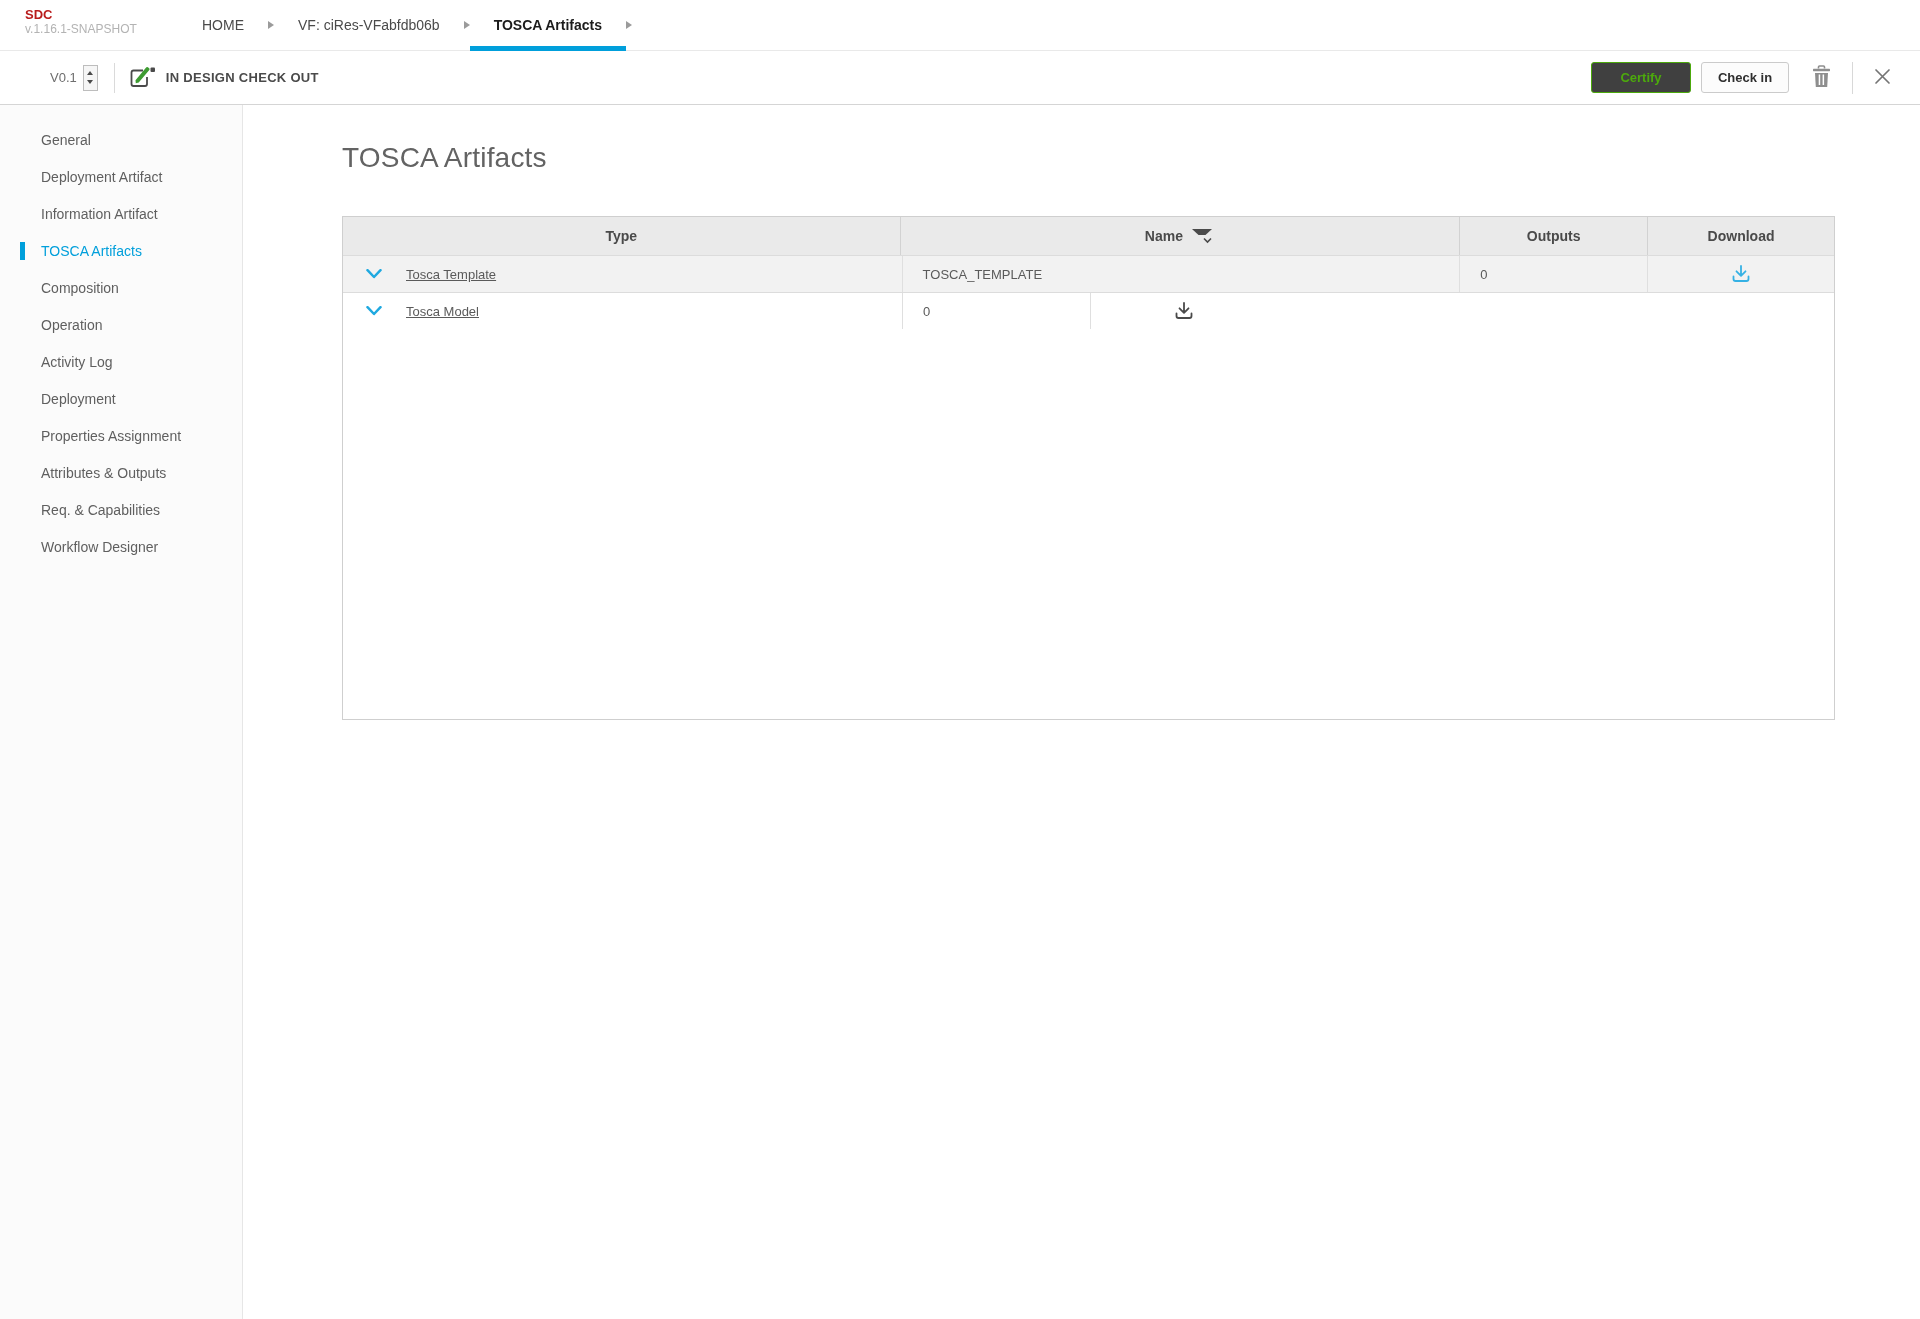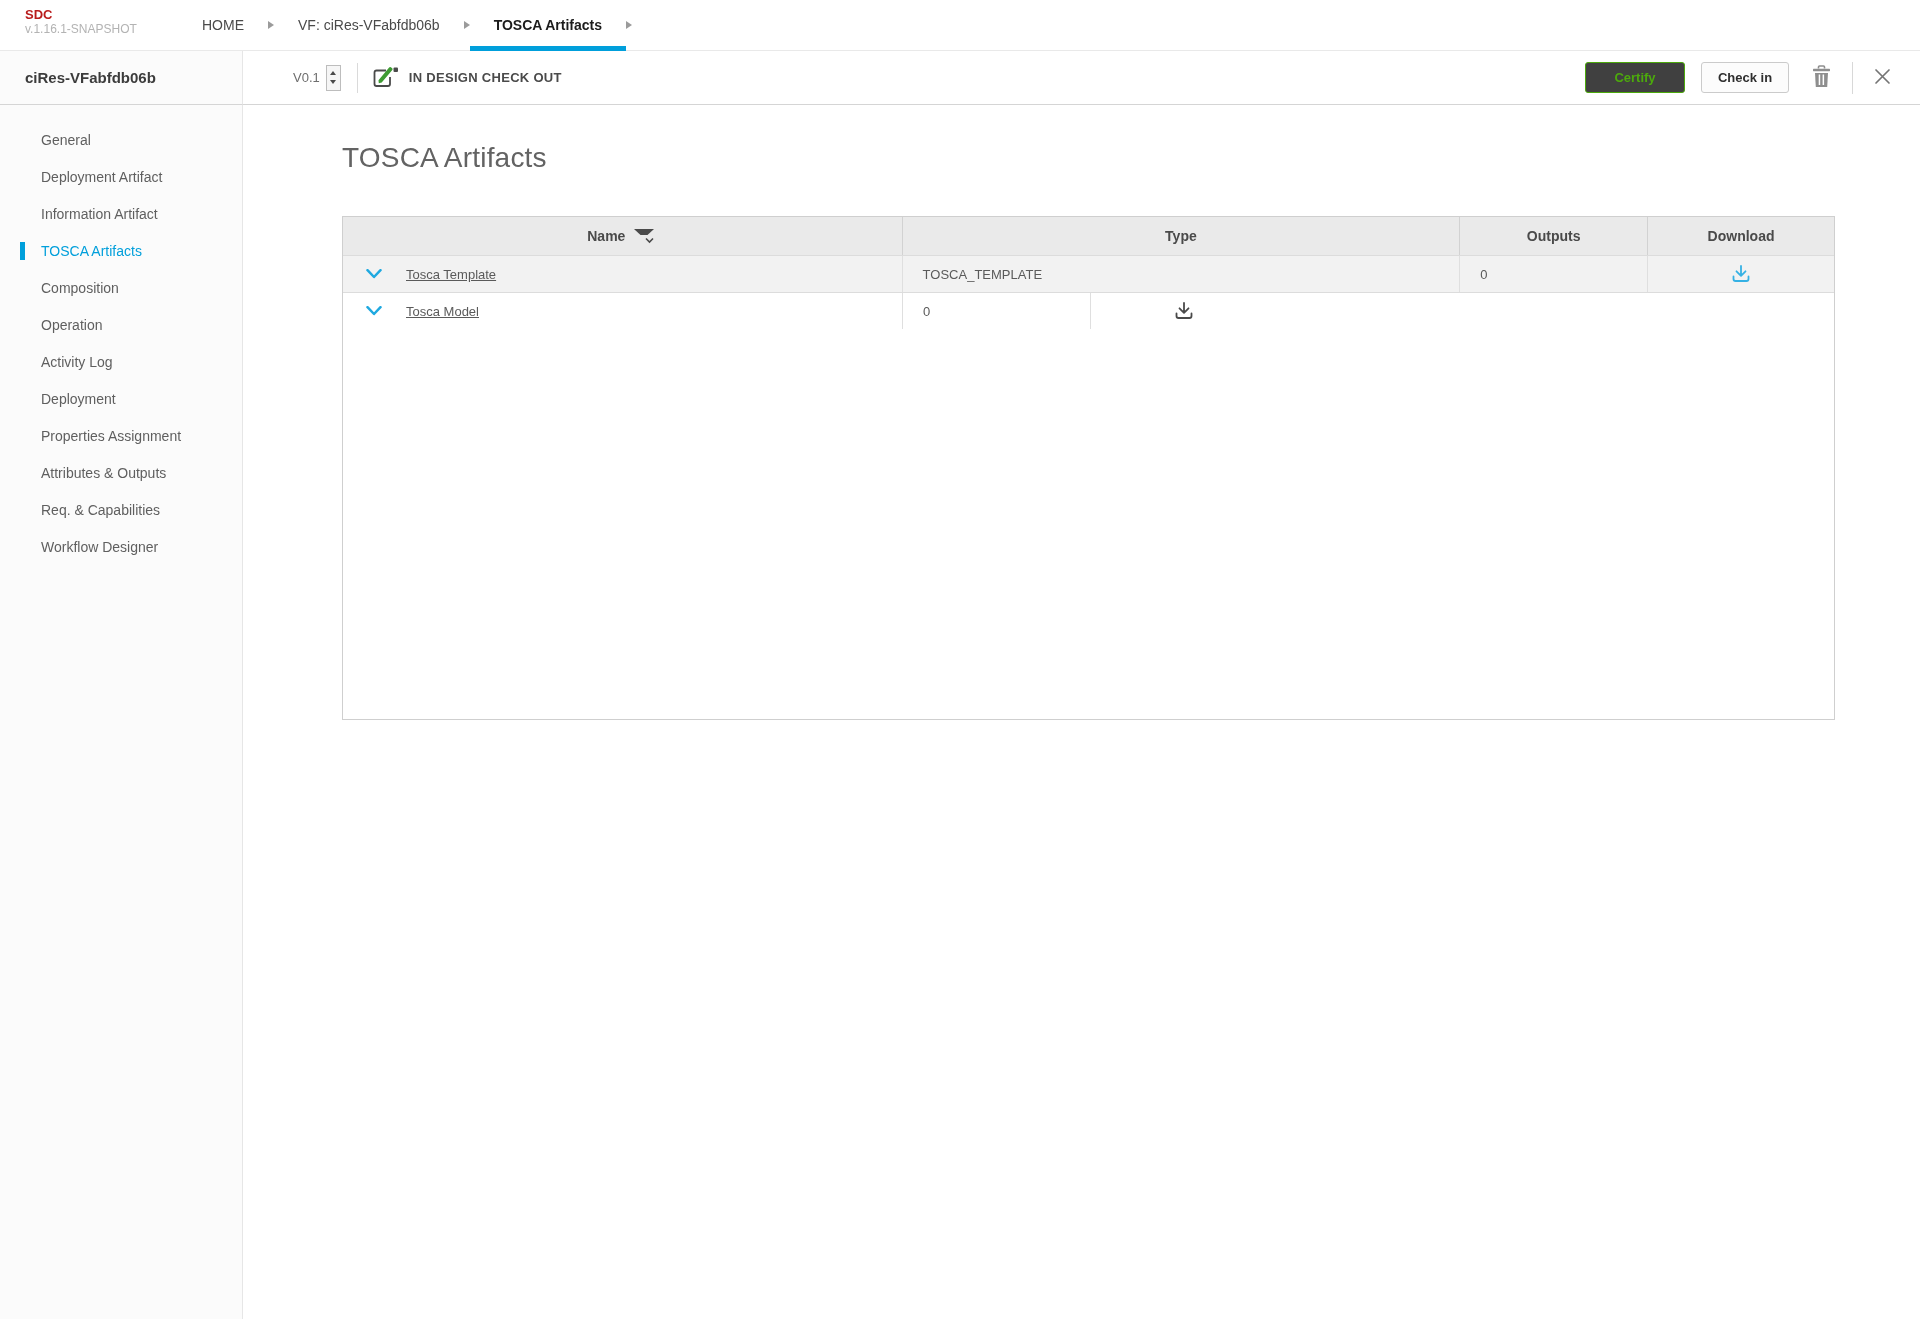--- a/index.html
+++ b/index.html
@@ -89,21 +89,21 @@
   .btn {
     height: 31px; border-radius: 3px; font-size: 13px; font-weight: bold;
     display: inline-flex; align-items: center; justify-content: center;
     cursor: pointer; font-family: inherit;
   }
   .btn-certify {
     width: 100px; background: #404040;
     border: 1.5px solid #4ca90c; color: #4ca90c;
   }
   .btn-checkin {
-    width: 88px; margin-left: 16px;
+    width: 88px; margin-left: 10px;
     background: #fcfcfc; border: 1px solid #cbcbcb; color: #2e2e2e;
   }
   .icon-btn { background: none; border: none; cursor: pointer; display: flex; align-items: center; padding: 0; }
   .trash-btn { margin-left: 22px; }
   .head-divider2 { width: 1px; height: 32px; background: #d8d8d8; margin: 0 20px; }
 
   
   .body-row { display: flex; height: 1214px; }
   .sidebar {
     width: 243px;
@@ -190,23 +190,20 @@
     <span class="crumb-sep"></span>
     <div class="crumb-tab active">
       <span>TOSCA Artifacts</span>
       <span class="tab-underline"></span>
     </div>
     <span class="crumb-sep"></span>
   </div>
 </div>
 
 <div class="subheader">
-  <div class="sidebar-head">
-    <span class="component-name">ciRes-VFabfdb06b</span>
-  </div>
   <div class="workspace-head">
     <span class="version-label">V0.1</span>
     <span class="version-spinner">
       <span class="spin-up"></span>
       <span class="spin-down"></span>
     </span>
     <span class="v-divider"></span>
     <span class="state-icon">
       <svg width="27" height="24" viewBox="0 0 27 24">
         <path d="M14 4.5 H4.5 Q2.5 4.5 2.5 6.5 V18 Q2.5 20 4.5 20 H16 Q18 20 18 18 V11" fill="none" stroke="#4a4a4a" stroke-width="1.8"></path>
@@ -281,31 +278,31 @@
         <span>Workflow Designer</span>
       </div>
   </div>
 
   <div class="main">
     <h1 class="page-title">TOSCA Artifacts</h1>
 
     <div class="artifact-table">
 
       <div class="t-row t-head">
+        <div class="t-cell c-type">
+          <span>Type</span>
+        </div>
         <div class="t-cell c-name">
           <span>Name</span>
           <span class="sort-icon">
             <svg width="24" height="16" viewBox="0 0 24 16">
               <path d="M1 1 H21 L14.5 7 H7.5 Z" fill="#4a4a4a"></path>
               <path d="M13 10.5 l3.5 3.5 l3.5 -3.5" fill="none" stroke="#4a4a4a" stroke-width="1.6"></path>
             </svg>
           </span>
-        </div>
-        <div class="t-cell c-type">
-          <span>Type</span>
         </div>
         <div class="t-cell c-version">
           <span>Outputs</span>
         </div>
         <div class="t-cell c-download">
           <span>Download</span>
         </div>
       </div>
 
       <div class="t-row t-body-row row-odd">

